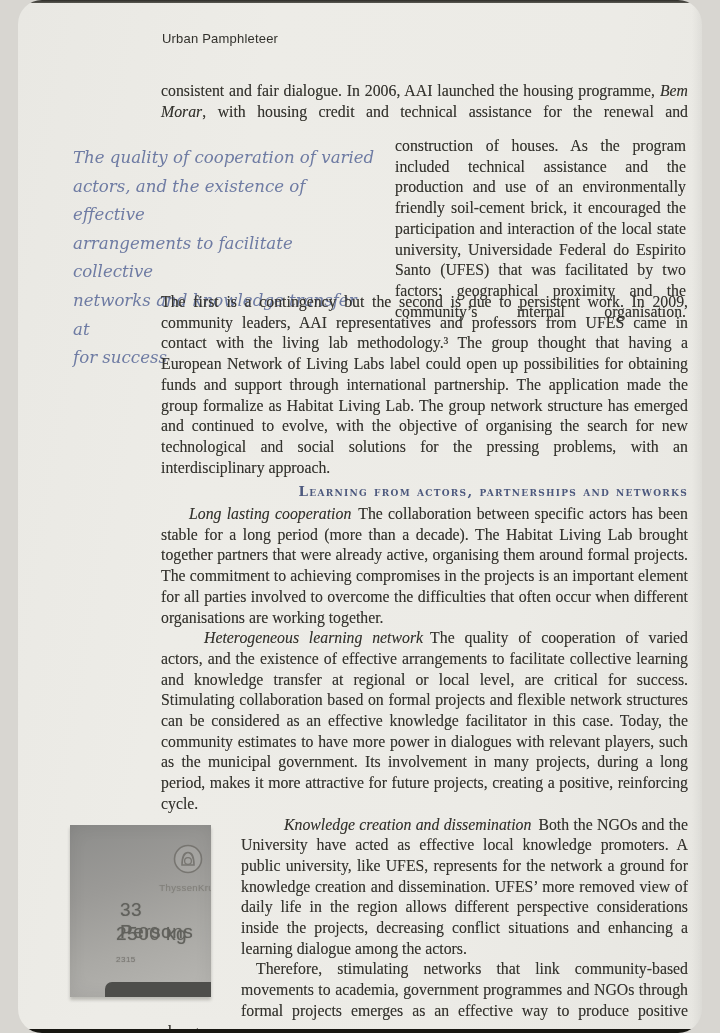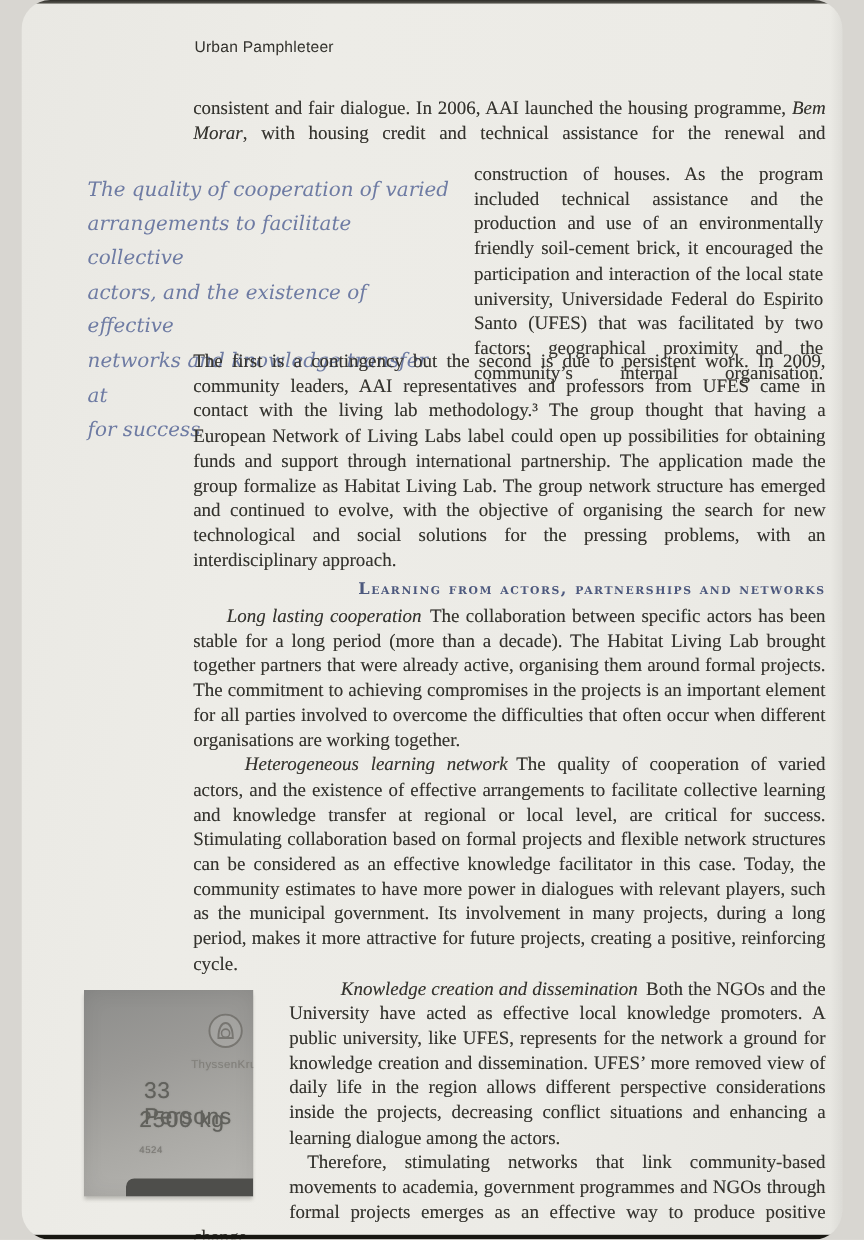--- a/index.html
+++ b/index.html
@@ -69,22 +69,22 @@
 
   <div class="running-header">Urban Pamphleteer</div>
 
   <div class="intro-full bodytext">
     <span>consistent and fair dialogue. In 2006, AAI launched the housing programme,</span>
     <span class="it">Bem Morar</span><span>, with housing credit and technical assistance for the renewal and</span>
   </div>
 
   <div class="pull-quote">
     <div>The quality of cooperation of varied</div>
+    <div>actors, and the existence of effective</div>
     <div>arrangements to facilitate collective</div>
-    <div>actors, and the existence of effective</div>
     <div>networks and knowledge transfer at</div>
     <div>for success</div>
   </div>
 
   <div class="intro-right bodytext">construction of houses. As the program included technical assistance and the production and use of an environmentally friendly soil-cement brick, it encouraged the participation and interaction of the local state university, Universidade Federal do Espirito Santo (UFES) that was facilitated by two factors: geographical proximity and the community’s internal organisation.</div>
 
   <div class="para-main bodytext">The first is a contingency but the second is due to persistent work. In 2009, community leaders, AAI representatives and professors from UFES came in contact with the living lab methodology.³ The group thought that having a European Network of Living Labs label could open up possibilities for obtaining funds and support through international partnership. The application made the group formalize as Habitat Living Lab. The group network structure has emerged and continued to evolve, with the objective of organising the search for new technological and social solutions for the pressing problems, with an interdisciplinary approach.</div>
 
   <div class="sections bodytext">
     <div class="sec-heading">Learning from actors, partnerships and networks</div>
@@ -109,19 +109,19 @@
   <div class="photo">
     <svg class="tk-logo" viewBox="0 0 32 32">
       <circle cx="16" cy="16" r="13.5" fill="rgba(190,189,185,0.35)" stroke="#6f6d68" stroke-width="1.6"></circle>
       <path d="M10 22 C10 13.5 12.8 9.5 16 9.5 C19.2 9.5 22 13.5 22 22 Z" fill="none" stroke="#6f6d68" stroke-width="1.6"></path>
       <circle cx="16" cy="18" r="3.4" fill="none" stroke="#6f6d68" stroke-width="1.3"></circle>
     </svg>
     <div class="tk-brand">ThyssenKru</div>
     <div class="tk-persons">33 Persons</div>
     <div class="tk-weight">
       <span>2500 kg</span>
-      <span class="tk-serial">4524</span>
+      <span class="tk-serial">2315</span>
     </div>
     <div class="tk-bar"></div>
   </div>
 
   <div class="edge-bottom"></div>
 </div>
 
 </body></html>

